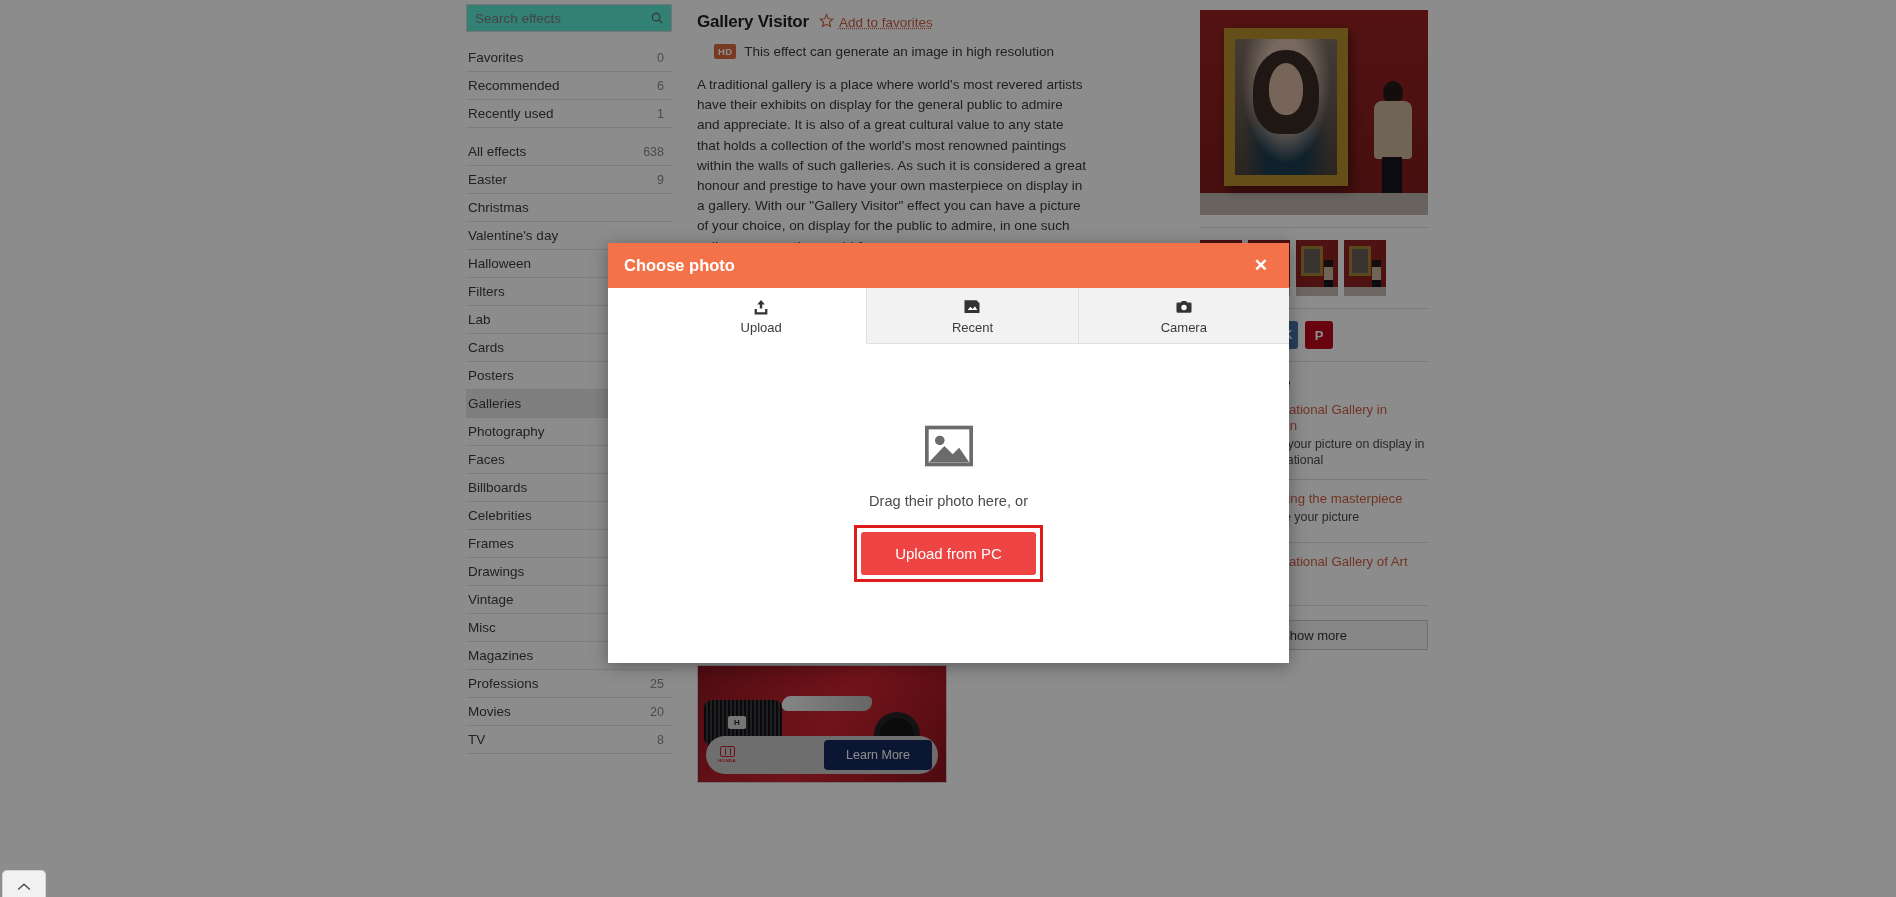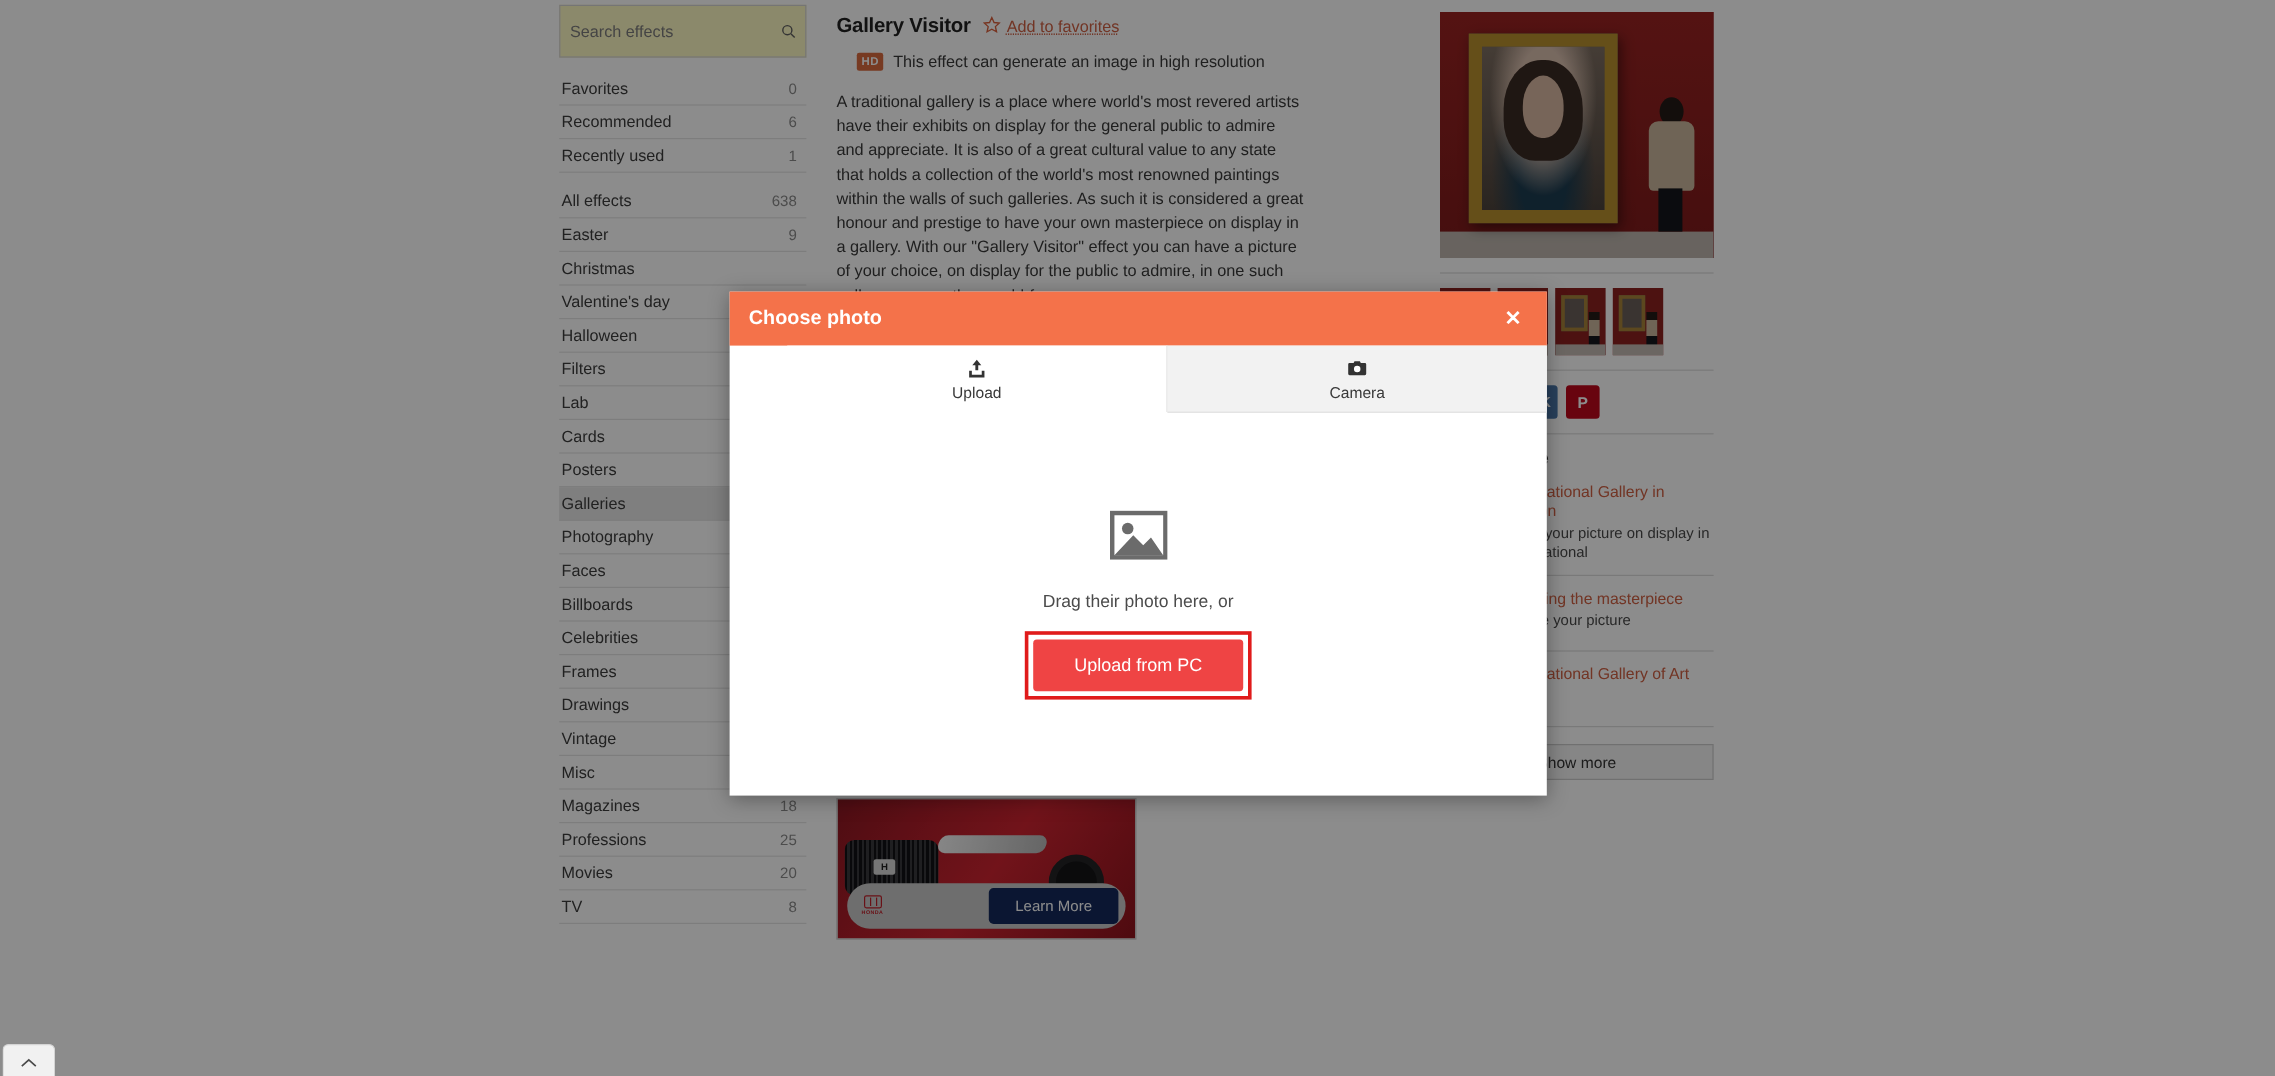--- a/index.html
+++ b/index.html
@@ -23,23 +23,23 @@
 
   
   #sidebar {
     position: absolute; left: 466px; top: 0;
     width: 206px; height: 897px;
     padding-top: 2px;
   }
   .search-wrap {
     margin: 2px 0 12px 0;
     position: relative;
-    height: 44px;
+    height: 28px;
     border: 1px solid #d6d6d6;
-    background: #fef9c3;
+    background: #5eead4;
     display: flex; align-items: center;
   }
   .search-wrap input {
     border: 0; outline: none;
     font-family: "Liberation Sans", sans-serif;
     font-size: 13.5px;
     color: #555;
     background: transparent;
     padding: 0 26px 0 8px;
     width: 100%;
@@ -656,20 +656,29 @@
         <span class="ico">
           <svg viewBox="0 0 24 24" fill="currentColor">
             <path d="M12 2.5 L17 8.5 H13.6 V14 H10.4 V8.5 H7 Z"></path>
             <path d="M3.5 14.5 h3 v4.5 h11 v-4.5 h3 v7.5 h-17 z"></path>
           </svg>
         </span>
         <span class="lbl">Upload</span>
       </div>
       <div class="tab">
         <span class="ico">
+          <svg viewBox="0 0 24 24" fill="none" stroke="currentColor" stroke-width="2">
+            <path d="M3 7.5 L3 19 H21 V7.5 L17.5 4 H3 Z" fill="currentColor"></path>
+            <path d="M6 16 L10 11.5 L13 14.5 L16 11 L19 16 Z" fill="#fff" stroke="none"></path>
+          </svg>
+        </span>
+        <span class="lbl">Recent</span>
+      </div>
+      <div class="tab">
+        <span class="ico">
           <svg viewBox="0 0 24 24" fill="currentColor">
             <path d="M9 4 L8 6 H3.5 A1.5 1.5 0 0 0 2 7.5 V18 A1.5 1.5 0 0 0 3.5 19.5 H20.5 A1.5 1.5 0 0 0 22 18 V7.5 A1.5 1.5 0 0 0 20.5 6 H16 L15 4 Z"></path>
             <circle cx="12" cy="12.6" r="3.6" fill="#fff"></circle>
           </svg>
         </span>
         <span class="lbl">Camera</span>
       </div>
     </div>
   <div id="modal-body">
     <div id="ph-icon">

